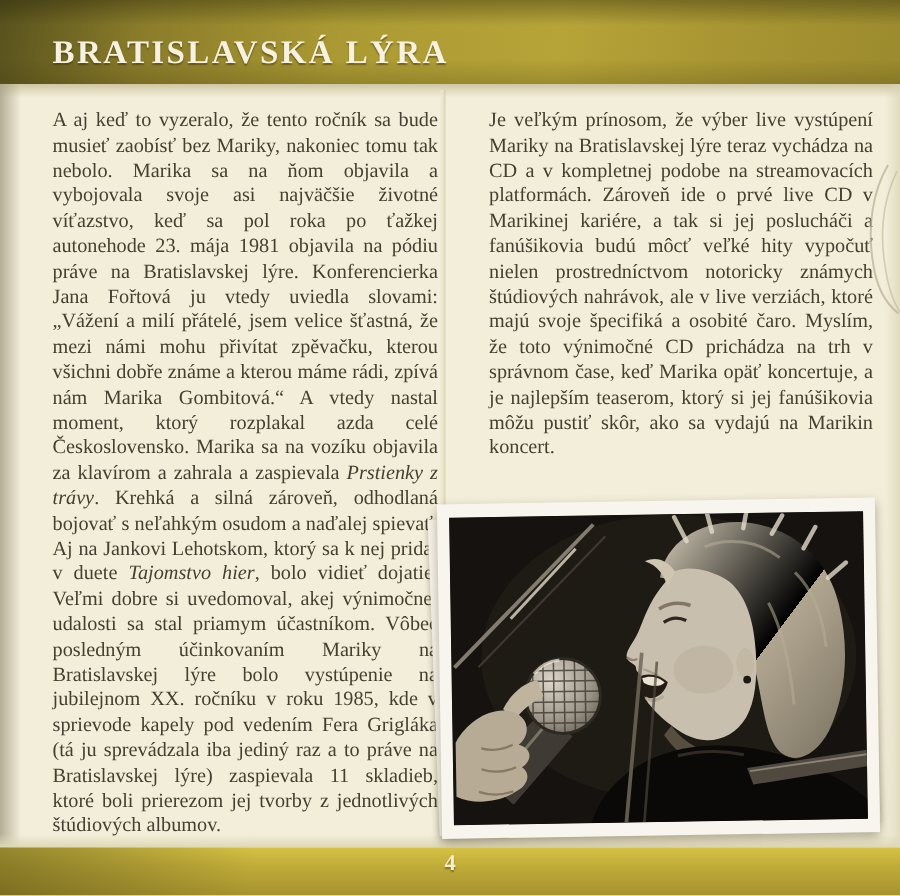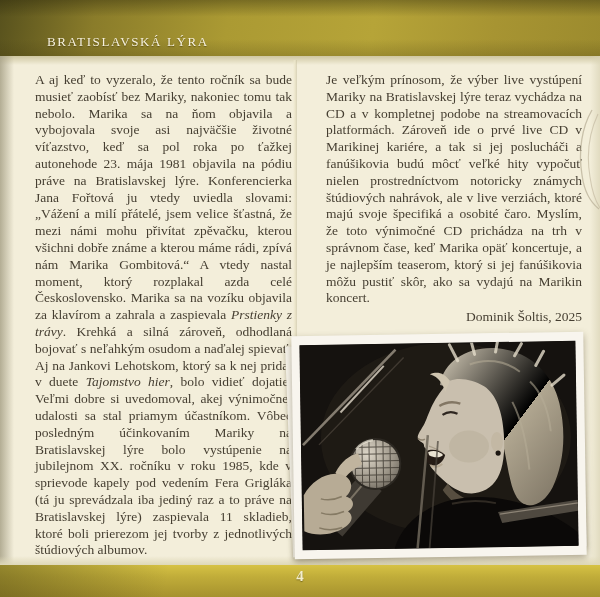--- a/index.html
+++ b/index.html
@@ -13,22 +13,22 @@
     position:absolute;left:0;top:0;width:600px;height:56px;
     background:
       linear-gradient(to bottom, rgba(35,32,8,.38) 0%, rgba(35,32,8,0) 30%, rgba(60,52,12,0) 70%, rgba(60,52,12,.22) 100%),
       linear-gradient(100deg, #57511d 0%, #8a7c2a 16%, #ab9a33 38%, #b6a438 62%, #a79432 82%, #9c8b2e 100%);
   }
   .banner-fade{
     position:absolute;left:0;top:56px;width:600px;height:9px;
     background:linear-gradient(to bottom,#cfc7a2,#f3eeda);
   }
   .page-title{
-    position:absolute;left:35px;top:22px;margin:12px;
-    font-size:13px;font-weight:400;letter-spacing:1.6px;
+    position:absolute;left:35px;top:22px;margin:0;
+    font-size:22px;font-weight:700;letter-spacing:1.6px;
     color:#f7f2df;text-shadow:0 1px 1px rgba(60,50,10,.55);
   }
   
   .edge-left{position:absolute;left:0;top:56px;width:14px;height:509px;
     background:linear-gradient(to right,#a8a288,rgba(243,238,218,0));opacity:.85;}
   .edge-right{position:absolute;right:0;top:56px;width:10px;height:509px;
     background:linear-gradient(to left,#d9d3b5,rgba(243,238,218,0));opacity:.7;}
   .fold-line{position:absolute;left:293px;top:60px;width:4px;height:498px;
     background:linear-gradient(to right,rgba(205,197,165,0),rgba(236,230,202,.95),rgba(175,166,132,.4));}
   .pre-footer-shade{position:absolute;left:0;top:556px;width:600px;height:9px;
@@ -76,21 +76,20 @@
 <div class="edge-right"></div>
 <div class="fold-line"></div>
 <div class="pre-footer-shade"></div>
 
 <div class="col col-left">
   <p><span>A aj keď to vyzeralo, že tento ročník sa bude musieť zaobísť bez Mariky, nakoniec tomu tak nebolo. Marika sa na ňom objavila a vybojovala svoje asi najväčšie životné víťazstvo, keď sa pol roka po ťažkej autonehode 23. mája 1981 objavila na pódiu práve na Bratislavskej lýre. Konferencierka Jana Fořtová ju vtedy uviedla slovami: „Vážení a milí přátelé, jsem velice šťastná, že mezi námi mohu přivítat zpěvačku, kterou všichni dobře známe a kterou máme rádi, zpívá nám Marika Gombitová.“ A vtedy nastal moment, ktorý rozplakal azda celé Československo. Marika sa na vozíku objavila za klavírom a zahrala a zaspievala </span><i>Prstienky z trávy</i><span>. Krehká a silná zároveň, odhodlaná bojovať s neľahkým osudom a naďalej spievať. Aj na Jankovi Lehotskom, ktorý sa k nej pridal v duete </span><i>Tajomstvo hier</i><span>, bolo vidieť dojatie. Veľmi dobre si uvedomoval, akej výnimočnej udalosti sa stal priamym účastníkom. Vôbec posledným účinkovaním Mariky na Bratislavskej lýre bolo vystúpenie na jubilejnom XX. ročníku v roku 1985, kde v sprievode kapely pod vedením Fera Grigláka (tá ju sprevádzala iba jediný raz a to práve na Bratislavskej lýre) zaspievala 11 skladieb, ktoré boli prierezom jej tvorby z jednotlivých štúdiových albumov.</span></p>
 </div>
 
 <div class="col col-right">
   <p><span>Je veľkým prínosom, že výber live vystúpení Mariky na Bratislavskej lýre teraz vychádza na CD a v kompletnej podobe na streamovacích platformách. Zároveň ide o prvé live CD v Marikinej kariére, a tak si jej poslucháči a fanúšikovia budú môcť veľké hity vypočuť nielen prostredníctvom notoricky známych štúdiových nahrávok, ale v live verziách, ktoré majú svoje špecifiká a osobité čaro. Myslím, že toto výnimočné CD prichádza na trh v správnom čase, keď Marika opäť koncertuje, a je najlepším teaserom, ktorý si jej fanúšikovia môžu pustiť skôr, ako sa vydajú na Marikin koncert.</span></p>
-  <div class="byline">Dominik Šoltis, 2025</div>
 </div>
 
 <div class="photo-under"></div>
 <div class="photo" aria-label="Black-and-white live photo of a singer with short blonde hair singing into a microphone">
   <div class="photo-inner">
     <svg viewBox="0 0 276 205" preserveAspectRatio="none">
       <defs>
         <linearGradient id="hairG" x1="0" y1="0" x2="1" y2="1">
           <stop offset="0" stop-color="#d8cfbb"></stop>
             <stop offset=".55" stop-color="#b2a document"></stop>

